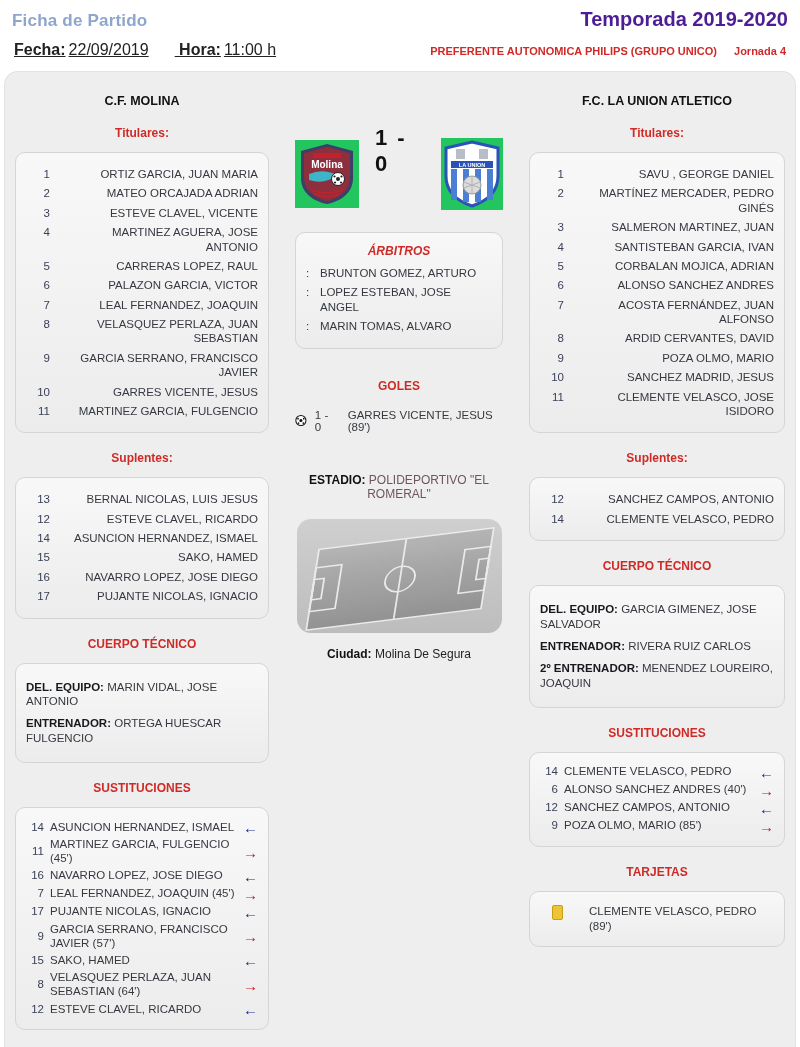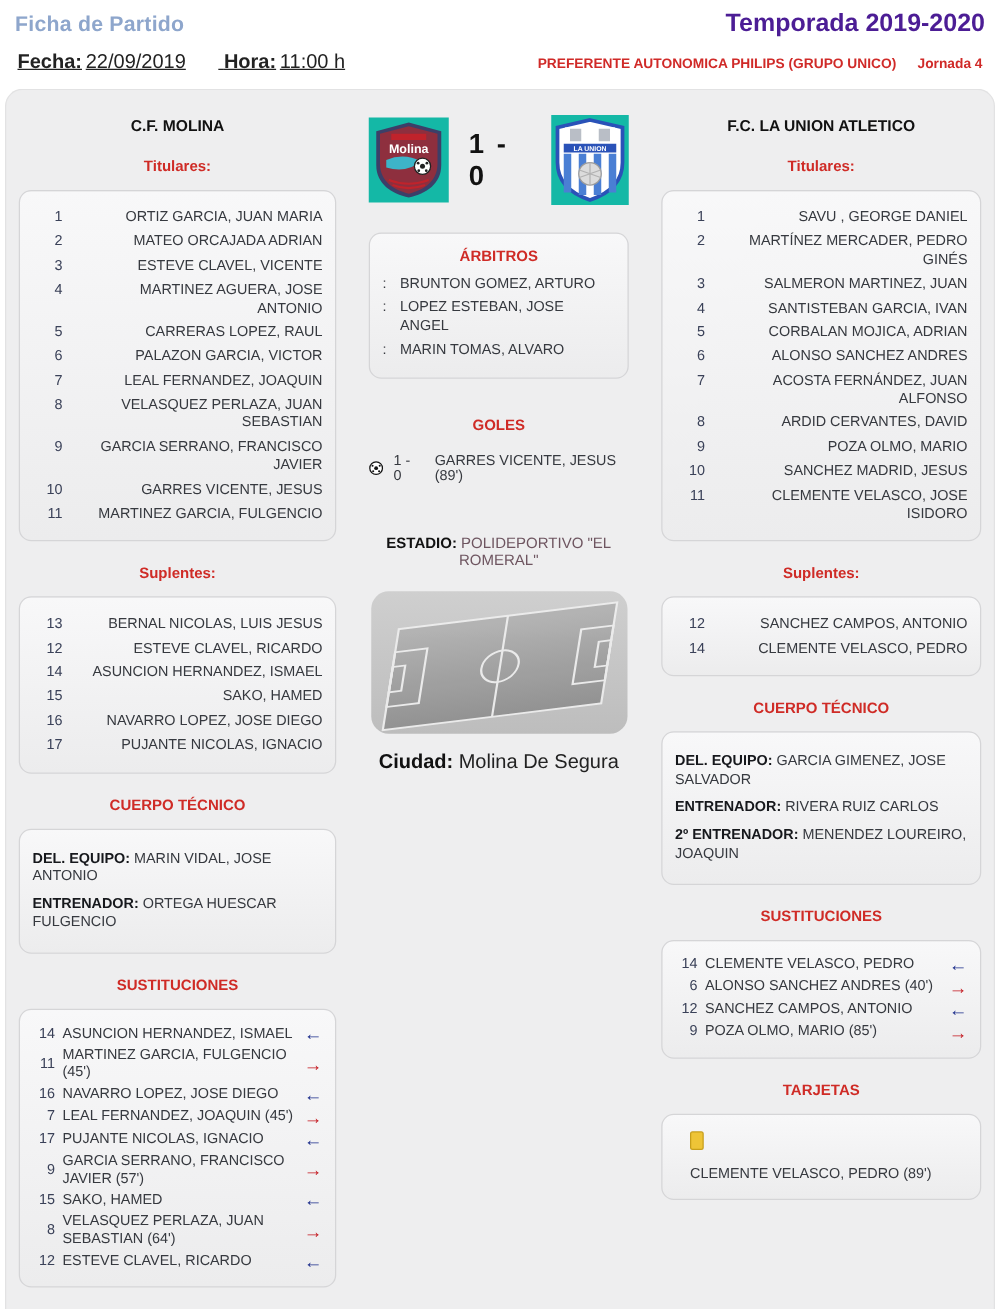--- a/index.html
+++ b/index.html
@@ -33,41 +33,41 @@
   .staff-row{margin:7px 0;line-height:1.3;}
   .staff-row b{color:#16181c;}
   
   .sub-row{display:flex;align-items:center;margin:3px 0;line-height:1.2;}
   .sub-row .num{width:18px;text-align:right;margin-right:6px;color:#3a4158;flex:none;}
   .sub-row .pname{flex:1;}
   .sub-arrow{width:20px;flex:none;text-align:right;font-weight:bold;font-size:15px;line-height:1;}
   .sub-arrow.in::before{content:"\2190";color:#1b2c8a;}
   .sub-arrow.out::before{content:"\2192";color:#c3151c;}
   
-  .tarjeta-row{display:flex;align-items:flex-start;gap:12px;padding-left:12px;margin:3px 0;line-height:1.3;flex-direction:column;}
+  .tarjeta-row{display:flex;align-items:flex-start;gap:26px;padding-left:12px;margin:3px 0;line-height:1.3;}
   .card-icon{width:9px;height:13px;border-radius:2px;flex:none;margin-top:1px;}
   .card-icon.yellow{background:#eec437;border:1px solid #c79e1b;}
   
   .center{display:flex;flex-direction:column;align-items:center;}
   .score-row{display:flex;align-items:center;justify-content:center;gap:16px;margin-top:10px;}
-  .crest-box{background:#14b8a6;padding:2px;line-height:0;}
+  .crest-box{background:#22c55e;padding:2px;line-height:0;margin-top:46px;}
   .score{font-size:22px;font-weight:bold;color:#111;letter-spacing:2px;}
   .ref-card{width:186px;margin-top:22px;}
-  .ref-title{font-size:12px;font-weight:bold;color:#cf2b26;text-align:center;margin:2px 0 8px 0;}
+  .ref-title{font-size:12px;font-weight:bold;color:#cf2b26;text-align:center;margin:2px 0 8px 0;font-style:italic;}
   .ref-row{display:flex;margin:5px 0;line-height:1.25;}
   .ref-row .pfx{width:14px;flex:none;color:#36393f;}
   .goles-head{margin-top:30px;}
   .goal-row{display:flex;align-items:center;gap:8px;font-size:11.5px;color:#36393f;margin-top:4px;}
   .goal-row .gscore{margin-right:4px;}
   .estadio-line{margin-top:40px;font-size:12px;text-align:center;}
   .estadio-line b{color:#111;}
   .estadio-value{color:#6e5560;}
   .field-box{margin-top:18px;width:205px;height:114px;border-radius:14px;overflow:hidden;
              background:linear-gradient(180deg,#cfcfcf,#bdbdbd);}
-  .city-line{margin-top:14px;font-size:16px;}
+  .city-line{margin-top:14px;font-size:12px;}
   .city-line b{color:#111;}
 </style>
 </head>
 <body>
 
 <div class="top">
   <div class="top-row1">
     <span class="page-title">Ficha de Partido</span>
     <span class="season">Temporada 2019-2020</span>
   </div>

